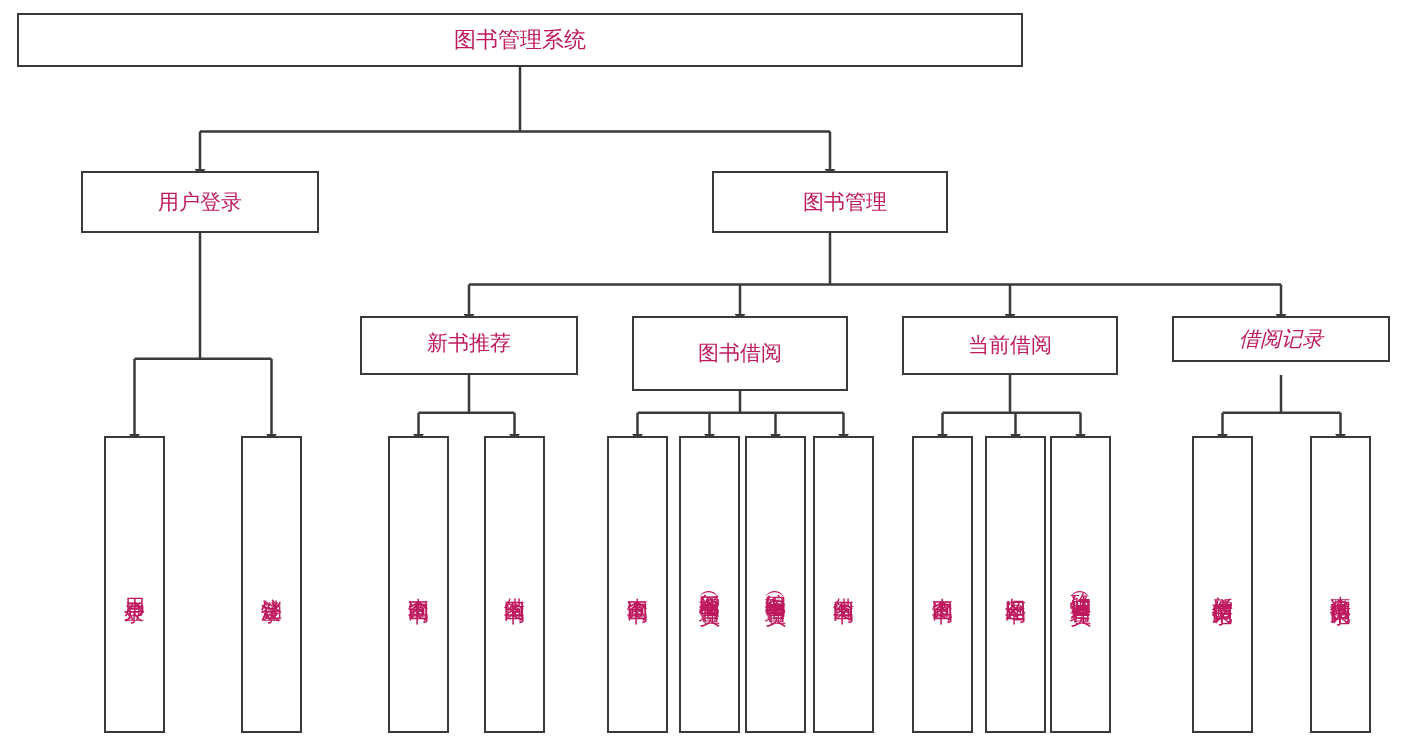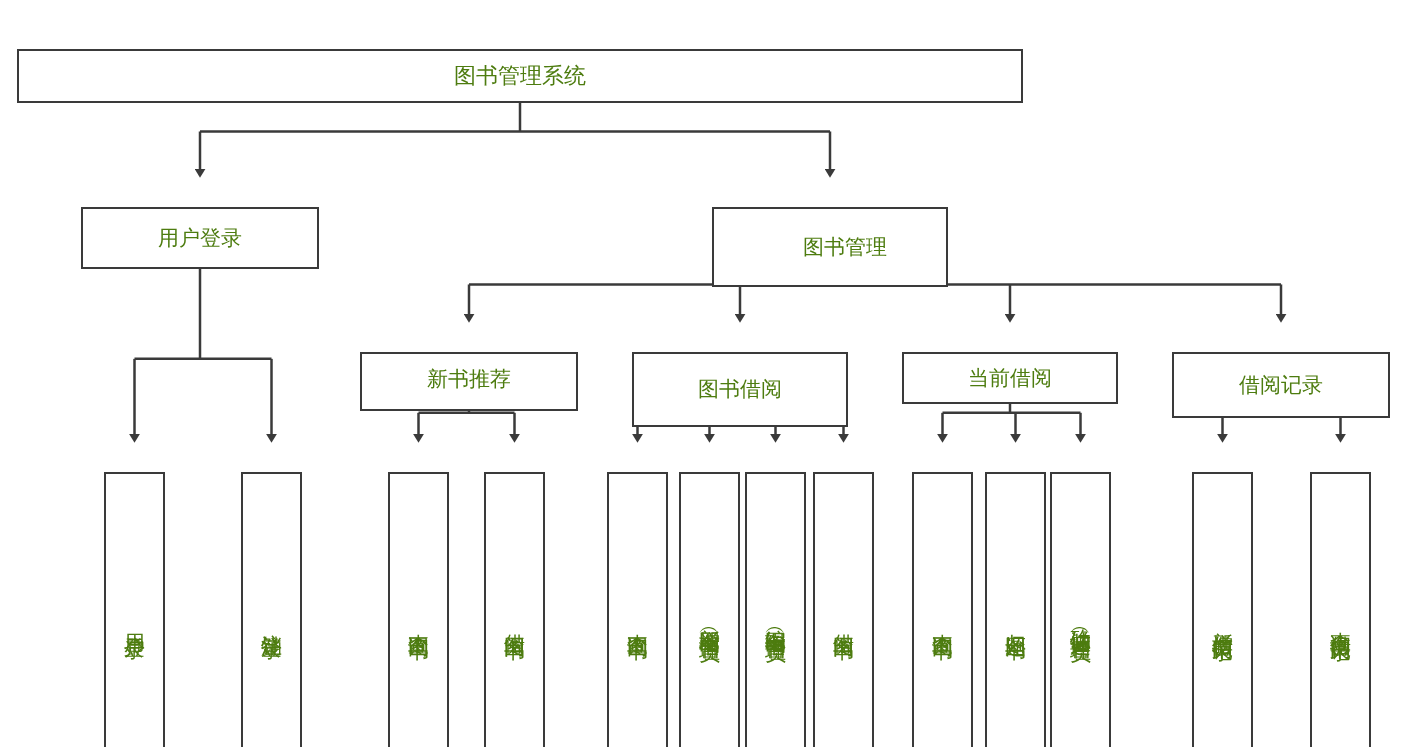--- a/index.html
+++ b/index.html
@@ -26,23 +26,22 @@
     height: 747px;
   }
   .node {
     position: absolute;
     box-sizing: border-box;
     border: 2px solid #3a3a3a;
     background: #ffffff;
     display: flex;
     align-items: center;
     justify-content: center;
-    color: #4d7c0f;
+    color: #be185d;
     z-index: 2;
-    margin-top: 36px;
   }
   .node-label {
     display: block;
     text-align: center;
     line-height: 1.18;
     white-space: pre;
   }
   .node.horizontal .node-label {
     writing-mode: horizontal-tb;
     font-size: 21px;
@@ -114,37 +113,37 @@
   </svg>
 
   <div class="node root horizontal" style="left:17px; top:13px; width:1006px; height:54px;">
     <span class="node-label">图书管理系统</span>
   </div>
 
   <div class="node horizontal" style="left:81px; top:171px; width:238px; height:62px;">
     <span class="node-label">用户登录</span>
   </div>
 
-  <div class="node horizontal" style="left:712px; top:171px; width:236px; height:80px;padding-left:30px;">
+  <div class="node horizontal" style="left:712px; top:171px; width:236px; height:62px;padding-left:30px;">
     <span class="node-label">图书管理</span>
   </div>
 
   <div class="node horizontal" style="left:360px; top:316px; width:218px; height:59px;font-family:Liberation Mono, monospace;">
     <span class="node-label">新书推荐</span>
   </div>
 
   <div class="node horizontal" style="left:632px; top:316px; width:216px; height:75px;">
     <span class="node-label">图书借阅</span>
   </div>
 
-  <div class="node horizontal" style="left:902px; top:316px; width:216px; height:52px;">
+  <div class="node horizontal" style="left:902px; top:316px; width:216px; height:59px;">
     <span class="node-label">当前借阅</span>
   </div>
 
-  <div class="node horizontal" style="left:1172px; top:316px; width:218px; height:66px;">
+  <div class="node horizontal" style="left:1172px; top:316px; width:218px; height:46px;font-style:italic;">
     <span class="node-label">借阅记录</span>
   </div>
 
   <div class="node vertical" style="left:104px; top:436px; width:61px; height:297px;">
     <span class="node-label">用户登录</span>
   </div>
 
   <div class="node vertical" style="left:241px; top:436px; width:61px; height:297px;">
     <span class="node-label">注销登录</span>
   </div>

